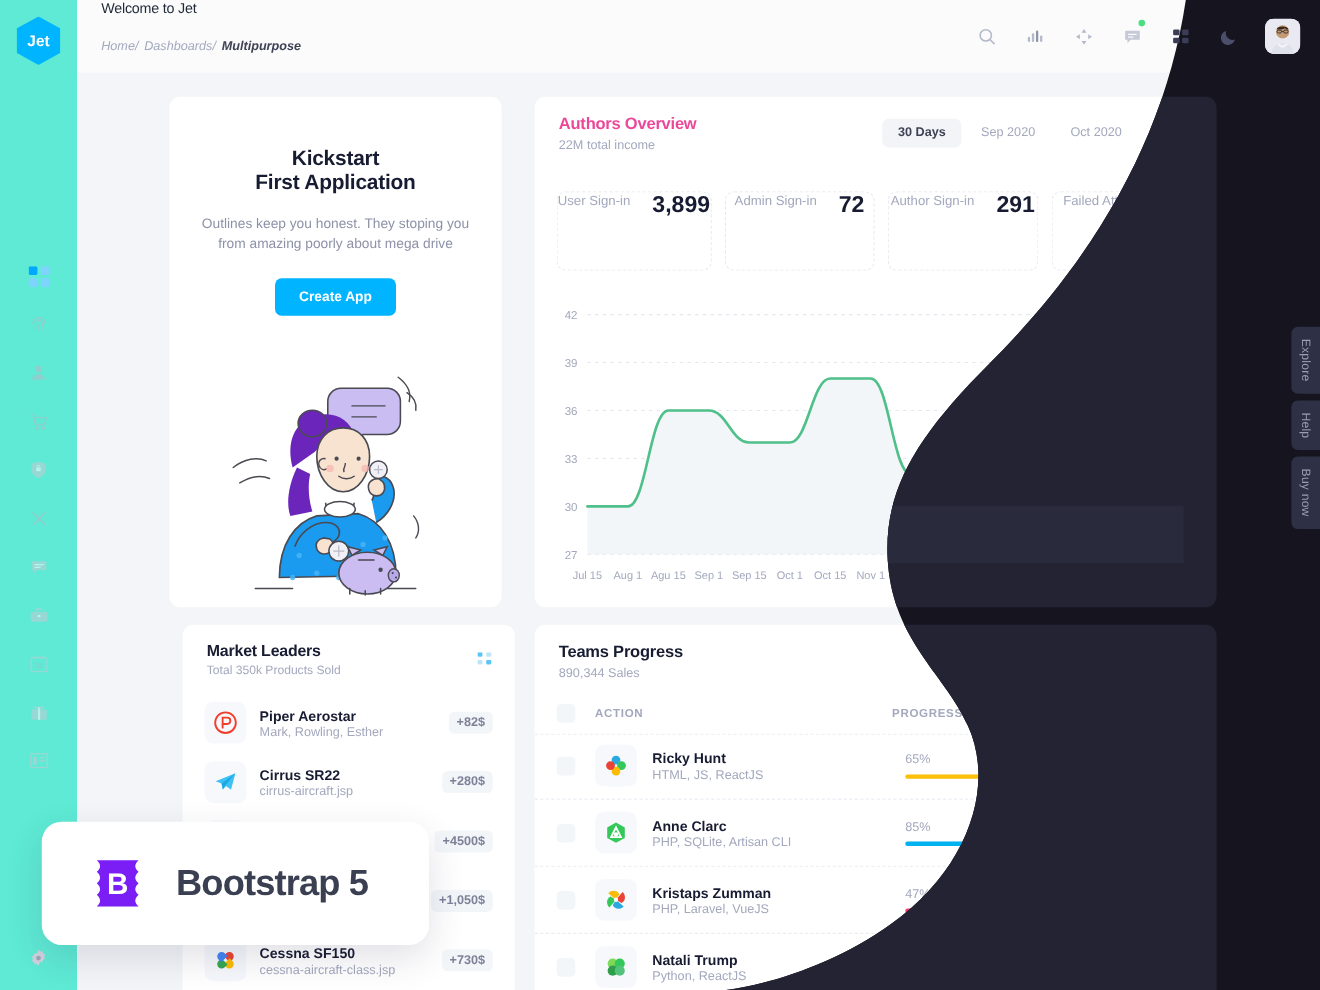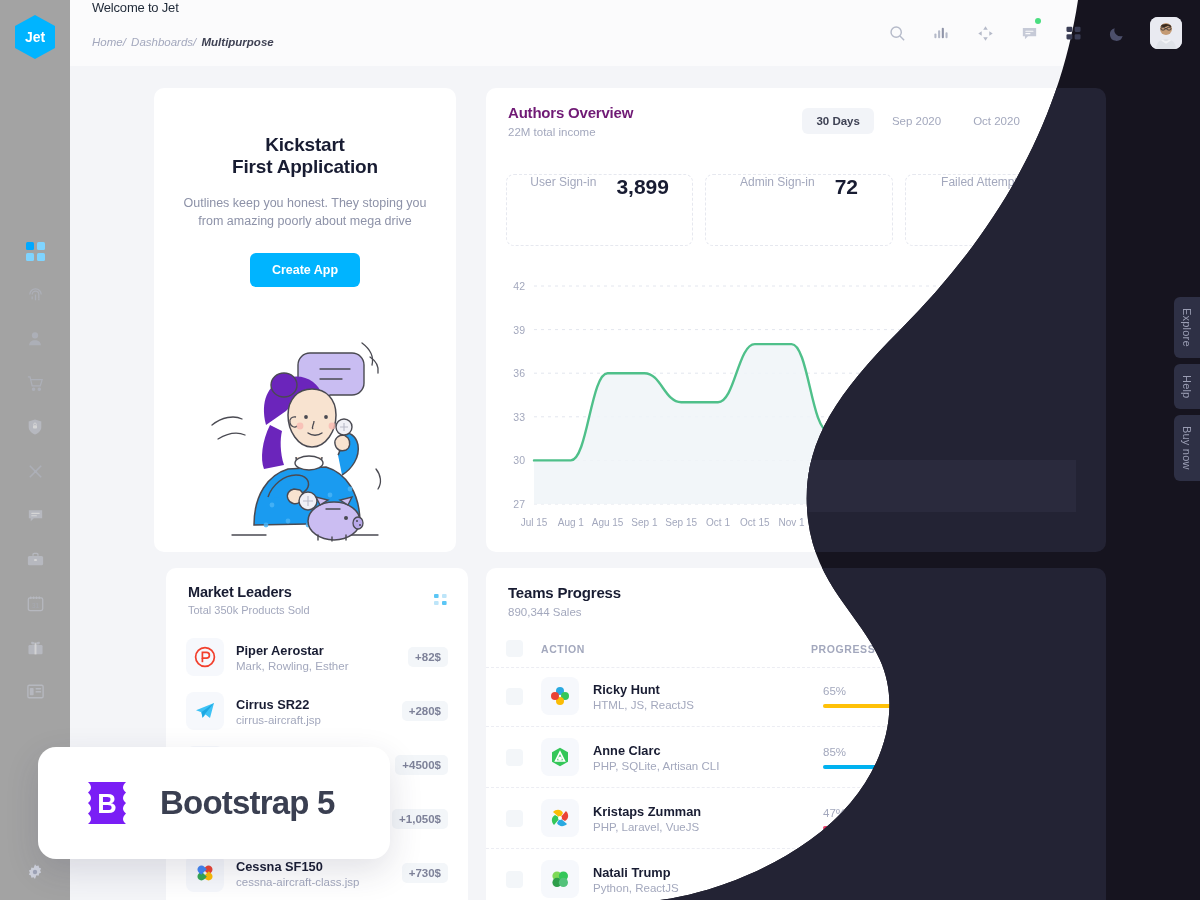--- a/index.html
+++ b/index.html
@@ -7,21 +7,21 @@
     width: 1200px; height: 900px;
     font-family: "Liberation Sans", sans-serif;
     background: #f4f5f8;
     overflow: hidden;
   }
   #root { position: relative; width: 1200px; height: 900px; overflow: hidden; background: #f4f5f8; }
 
   
   .sidebar {
     position: absolute; left: 0; top: 0; width: 70px; height: 900px;
-    background: #a3a3a3; z-index: 5;
+    background: #5eead4; z-index: 5;
     display: flex; flex-direction: column; align-items: center;
   }
   .logo {
     margin-top: 15px; width: 40px; height: 44px; background: #00b4ff;
     display: flex; align-items: center; justify-content: center;
     color: #fff; font-weight: bold; font-size: 14px;
     clip-path: polygon(50% 0%, 100% 25%, 100% 75%, 50% 100%, 0% 75%, 0% 25%);
   }
   .nav { margin-top: 180px; display: flex; flex-direction: column; gap: 20px; align-items: center; }
   .nav-item {
@@ -55,21 +55,21 @@
   .ks-sub { margin: 16px 26px 0; text-align: center; font-size: 12.5px; color: #8d92a8; line-height: 1.5; }
   .ks-btn {
     display: block; margin: 22px auto 0; background: #00b4ff; color: #fff; border: none;
     padding: 10px 22px; border-radius: 6px; font-size: 12.5px; font-weight: bold; cursor: pointer;
     font-family: "Liberation Sans", sans-serif;
   }
   .ks-illus { position: absolute; left: 0; right: 0; bottom: 8px; display: flex; justify-content: center; }
 
   
   #authors { left: 486px; top: 88px; width: 620px; height: 464px; }
-  .ao-title { position: absolute; left: 22px; top: 16px; font-size: 15px; font-weight: bold; color: #701a75; letter-spacing: -.2px; }
+  .ao-title { position: absolute; left: 22px; top: 16px; font-size: 15px; font-weight: bold; color: #ec4899; letter-spacing: -.2px; }
   .ao-sub { position: absolute; left: 22px; top: 38px; font-size: 11.5px; color: #a3a8bd; }
   .ao-tabs { position: absolute; right: 14px; top: 20px; display: flex; align-items: center; gap: 4px; }
   .ao-tab { padding: 7px 14px; border-radius: 6px; font-size: 11.5px; color: #a3a8bd; cursor: pointer; white-space: nowrap; }
   .ao-tab.active { background: #f2f4f8; color: #3f4254; font-weight: bold; }
   .stats { position: absolute; left: 20px; top: 86px; right: 14px; display: flex; gap: 12px; }
   .stat { flex: 1; border: 1px dashed #e6e8ef; border-radius: 8px; height: 72px; display: flex; flex-direction: row; align-items: flex-start; justify-content: center; gap: 20px; }
   .stat-label { font-size: 12px; color: #a3a8bd; white-space: nowrap; }
   .stat-value { font-size: 21px; font-weight: bold; color: #181c32; }
   .chart-wrap { position: absolute; left: 10px; top: 190px; right: 8px; bottom: 12px; }
 
@@ -399,20 +399,24 @@
       <div class="ao-tab">More</div>
     </div>
     <div class="stats">
       <div class="stat">
         <div class="stat-label">User Sign-in</div>
         <div class="stat-value">3,899</div>
       </div>
       <div class="stat">
         <div class="stat-label">Admin Sign-in</div>
         <div class="stat-value">72</div>
+      </div>
+      <div class="stat">
+        <div class="stat-label">Author Sign-in</div>
+        <div class="stat-value">291</div>
       </div>
       <div class="stat">
         <div class="stat-label">Failed Attempts</div>
         <div class="stat-value">6</div>
       </div>
     </div>
     <div class="chart-wrap">
       <svg id="chart-svg" width="600" height="260" viewBox="0 0 600 260">
           <line x1="38" y1="226" x2="590" y2="226" stroke="#e3e6ee" stroke-width="1" stroke-dasharray="3 4"></line>
           <text x="29" y="230" text-anchor="end" font-size="10.5" fill="#a3a8bd" font-family="Liberation Sans, sans-serif">27</text>

